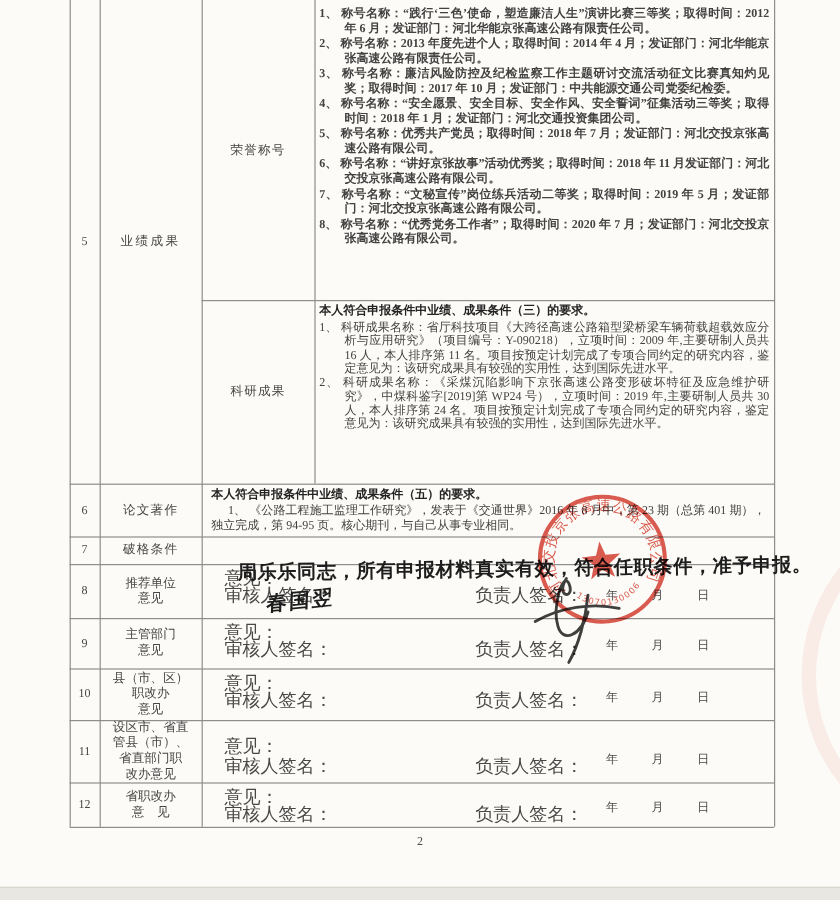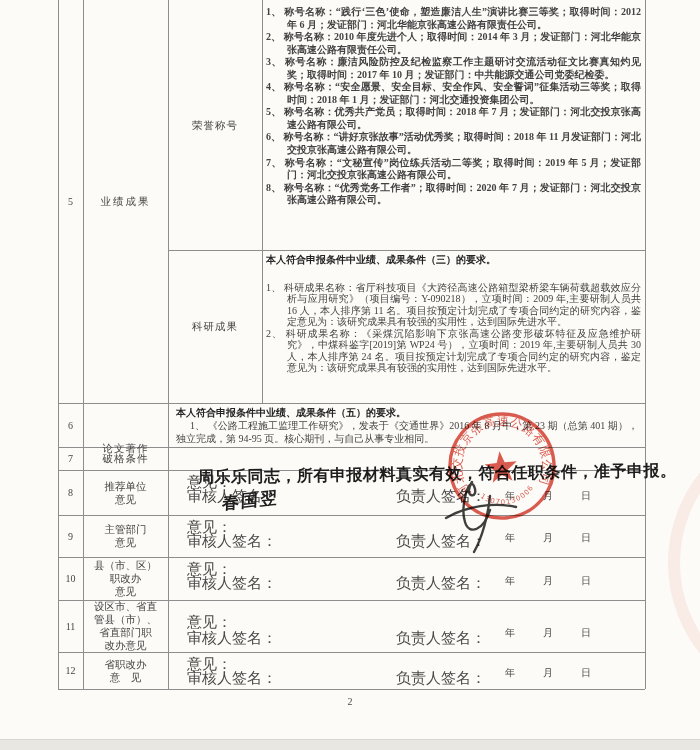--- a/index.html
+++ b/index.html
@@ -17,21 +17,21 @@
         text-align:center;font-size:10.5px;line-height:13px;color:#454545;}
   .cell.col-num{font-family:"Liberation Serif","DejaVu Serif",serif;font-size:10px;}
   .lblcol{flex-direction:column;}
 
   
   #honor-list{position:absolute;left:266px;top:6px;width:375px;
               font-size:10px;line-height:12.55px;text-align:justify;color:#424242;}
   #honor-list .hitem{padding-left:21px;text-indent:-21px;font-weight:bold;}
   #research-block{position:absolute;left:266px;top:254px;width:375px;
                   font-size:10px;line-height:11.55px;text-align:justify;color:#424242;}
-  #research-block .intro{font-weight:bold;color:#232323;margin-bottom:16px;}
+  #research-block .intro{font-weight:bold;color:#232323;margin-bottom:2px;}
   #research-block .hitem{padding-left:21px;text-indent:-21px;}
 
   
   #row6-content{position:absolute;left:176px;top:406px;width:462px;
                 font-size:10px;line-height:13px;text-align:justify;color:#424242;}
   #row6-content .intro{font-weight:bold;color:#232323;}
   #row6-content .body{text-indent:14px;}
 
   
   .oprow{position:absolute;left:168px;width:477px;}
@@ -85,39 +85,39 @@
   <div class="hline" style="left:58px;top:652px;width:587px"></div>
   <div class="hline" style="left:58px;top:689px;width:587px"></div>
 
   <div class="cell col-num" style="left:58px;top:0;width:25px;height:403px">5</div>
   <div class="cell" style="left:83px;top:0;width:85px;height:403px;letter-spacing:2px">业绩成果</div>
   <div class="cell" style="left:168px;top:0;width:94px;height:250px;letter-spacing:1px">荣誉称号</div>
   <div class="cell" style="left:168px;top:250px;width:94px;height:153px;letter-spacing:1px">科研成果</div>
 
   <div id="honor-list">
       <div class="hitem">1、 称号名称：“践行‘三色’使命，塑造廉洁人生”演讲比赛三等奖；取得时间：2012 年 6 月；发证部门：河北华能京张高速公路有限责任公司。</div>
-      <div class="hitem">2、 称号名称：2010 年度先进个人；取得时间：2014 年 3 月；发证部门：河北华能京张高速公路有限责任公司。</div>
+      <div class="hitem">2、 称号名称：2013 年度先进个人；取得时间：2014 年 4 月；发证部门：河北华能京张高速公路有限责任公司。</div>
       <div class="hitem">3、 称号名称：廉洁风险防控及纪检监察工作主题研讨交流活动征文比赛真知灼见奖；取得时间：2017 年 10 月；发证部门：中共能源交通公司党委纪检委。</div>
       <div class="hitem">4、 称号名称：“安全愿景、安全目标、安全作风、安全誓词”征集活动三等奖；取得时间：2018 年 1 月；发证部门：河北交通投资集团公司。</div>
       <div class="hitem">5、 称号名称：优秀共产党员；取得时间：2018 年 7 月；发证部门：河北交投京张高速公路有限公司。</div>
       <div class="hitem">6、 称号名称：“讲好京张故事”活动优秀奖；取得时间：2018 年 11 月发证部门：河北交投京张高速公路有限公司。</div>
       <div class="hitem">7、 称号名称：“文秘宣传”岗位练兵活动二等奖；取得时间：2019 年 5 月；发证部门：河北交投京张高速公路有限公司。</div>
       <div class="hitem">8、 称号名称：“优秀党务工作者”；取得时间：2020 年 7 月；发证部门：河北交投京张高速公路有限公司。</div>
     </div>
 
   <div id="research-block">
     <div class="intro">本人符合申报条件中业绩、成果条件（三）的要求。</div>
     <div>
         <div class="hitem">1、 科研成果名称：省厅科技项目《大跨径高速公路箱型梁桥梁车辆荷载超载效应分析与应用研究》（项目编号：Y-090218），立项时间：2009 年,主要研制人员共 16 人，本人排序第 11 名。项目按预定计划完成了专项合同约定的研究内容，鉴定意见为：该研究成果具有较强的实用性，达到国际先进水平。</div>
         <div class="hitem">2、 科研成果名称：《采煤沉陷影响下京张高速公路变形破坏特征及应急维护研究》，中煤科鉴字[2019]第 WP24 号），立项时间：2019 年,主要研制人员共 30 人，本人排序第 24 名。项目按预定计划完成了专项合同约定的研究内容，鉴定意见为：该研究成果具有较强的实用性，达到国际先进水平。</div>
       </div>
   </div>
 
   <div class="cell col-num" style="left:58px;top:403px;width:25px;height:44px">6</div>
-  <div class="cell" style="left:83px;top:426px;width:85px;height:44px;letter-spacing:1px">论文著作</div>
+  <div class="cell" style="left:83px;top:403px;width:85px;height:44px;letter-spacing:1px">论文著作</div>
   <div id="row6-content">
     <div class="intro">本人符合申报条件中业绩、成果条件（五）的要求。</div>
     <div class="body">1、 《公路工程施工监理工作研究》，发表于《交通世界》2016 年 8 月中，第 23 期（总第 401 期），独立完成，第 94-95 页。核心期刊，与自己从事专业相同。</div>
   </div>
 
   <div class="cell col-num" style="left:58px;top:447px;width:25px;height:23px">7</div>
   <div class="cell" style="left:83px;top:447px;width:85px;height:23px;letter-spacing:1px">破格条件</div>
 
   <div class="cell col-num" style="left:58px;top:470px;width:25px;height:45px">8</div>
   <div class="cell lblcol" style="left:83px;top:470px;width:85px;height:45px">

